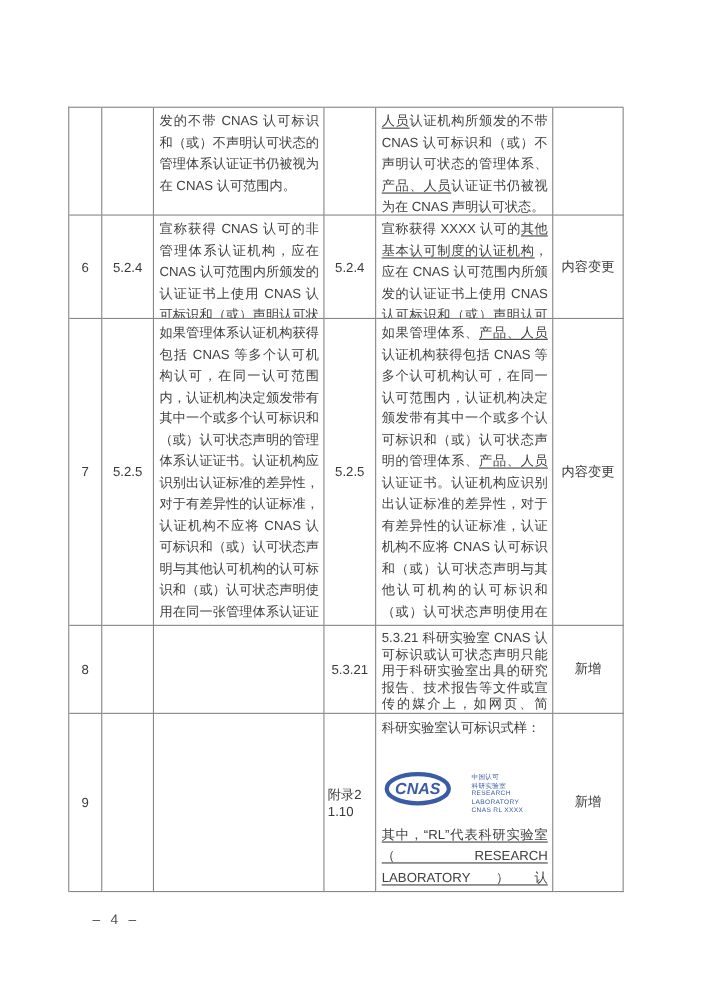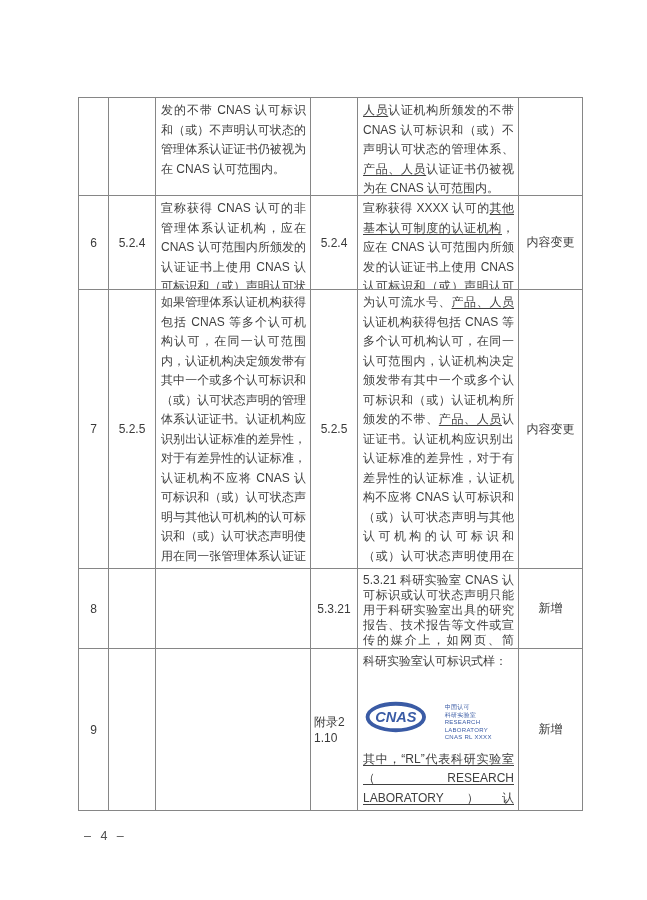--- a/index.html
+++ b/index.html
@@ -2,21 +2,21 @@
 <html><head>
 <meta charset="utf-8">
 <style>
   html,body{margin:0;padding:0;}
   body{
     width:647px;height:900px;background:#ffffff;position:relative;
     font-family:"Liberation Sans","DejaVu Sans",sans-serif;
     color:#3e3e3e;overflow:hidden;
   }
   .doc-table{
-    position:absolute;left:78px;top:97px;
+    position:absolute;left:62px;top:97px;
     display:grid;
     grid-template-columns:30px 47px 155px 47px 161px 64px;
     grid-template-rows:98px 94px 279px 80px 162px;
     border-top:1px solid #868686;border-left:1px solid #868686;
   }
   .cell{
     box-sizing:border-box;overflow:hidden;
     border-right:1px solid #868686;border-bottom:1px solid #868686;
     font-size:12px;
   }
@@ -35,35 +35,35 @@
 </style>
 </head>
 <body>
 
 <div class="doc-table">
 
   <div class="cell c-center"></div>
   <div class="cell c-center"></div>
   <div class="cell c-text">发的不带 CNAS 认可标识和（或）不声明认可状态的管理体系认证证书仍被视为在 CNAS 认可范围内。</div>
   <div class="cell c-center"></div>
-  <div class="cell c-text"><span class="u">人员</span><span>认证机构所颁发的不带 CNAS 认可标识和（或）不声明认可状态的管理体系、</span><span class="u">产品、人员</span><span>认证证书仍被视为在 CNAS 认可范围内。</span></div>
+  <div class="cell c-text"><span class="u">人员</span><span>认证机构所颁发的不带 CNAS 认可标识和（或）不声明认可状态的管理体系、</span><span class="u">产品、人员</span><span>认证证书仍被视为在 CNAS 声明认可状态。</span></div>
   <div class="cell c-center"></div>
 
   <div class="cell c-center">6</div>
   <div class="cell c-center">5.2.4</div>
   <div class="cell c-text">宣称获得 CNAS 认可的非管理体系认证机构，应在 CNAS 认可范围内所颁发的认证证书上使用 CNAS 认可标识和（或）声明认可状态。</div>
   <div class="cell c-center">5.2.4</div>
   <div class="cell c-text"><span>宣称获得 XXXX 认可的</span><span class="u">其他基本认可制度的认证机构</span><span>，应在 CNAS 认可范围内所颁发的认证证书上使用 CNAS 认可标识和（或）声明认可状态。</span></div>
   <div class="cell c-center">内容变更</div>
 
   <div class="cell c-center">7</div>
   <div class="cell c-center">5.2.5</div>
   <div class="cell c-text">如果管理体系认证机构获得包括 CNAS 等多个认可机构认可，在同一认可范围内，认证机构决定颁发带有其中一个或多个认可标识和（或）认可状态声明的管理体系认证证书。认证机构应识别出认证标准的差异性，对于有差异性的认证标准，认证机构不应将 CNAS 认可标识和（或）认可状态声明与其他认可机构的认可标识和（或）认可状态声明使用在同一张管理体系认证证书上。</div>
   <div class="cell c-center">5.2.5</div>
-  <div class="cell c-text"><span>为认可流水号、</span><span class="u">产品、人员</span><span>认证机构获得包括 CNAS 等多个认可机构认可，在同一认可范围内，认证机构决定颁发带有其中一个或多个认可标识和（或）认证机构所颁发的不带、</span><span class="u">产品、人员</span><span>认证证书。认证机构应识别出认证标准的差异性，对于有差异性的认证标准，认证机构不应将 CNAS 认可标识和（或）认可状态声明与其他认可机构的认可标识和（或）认可状态声明使用在同一张管理体系、</span><span class="u">产品、人员</span></div>
+  <div class="cell c-text"><span>如果管理体系、</span><span class="u">产品、人员</span><span>认证机构获得包括 CNAS 等多个认可机构认可，在同一认可范围内，认证机构决定颁发带有其中一个或多个认可标识和（或）认可状态声明的管理体系、</span><span class="u">产品、人员</span><span>认证证书。认证机构应识别出认证标准的差异性，对于有差异性的认证标准，认证机构不应将 CNAS 认可标识和（或）认可状态声明与其他认可机构的认可标识和（或）认可状态声明使用在同一张管理体系、</span><span class="u">产品、人员</span></div>
   <div class="cell c-center">内容变更</div>
 
   <div class="cell c-center">8</div>
   <div class="cell c-center"></div>
   <div class="cell c-text"></div>
   <div class="cell c-center">5.3.21</div>
   <div class="cell c-text tight">5.3.21 科研实验室 CNAS 认可标识或认可状态声明只能用于科研实验室出具的研究报告、技术报告等文件或宣传的媒介上，如网页、简介。</div>
   <div class="cell c-center">新增</div>
 
   <div class="cell c-center">9</div>

